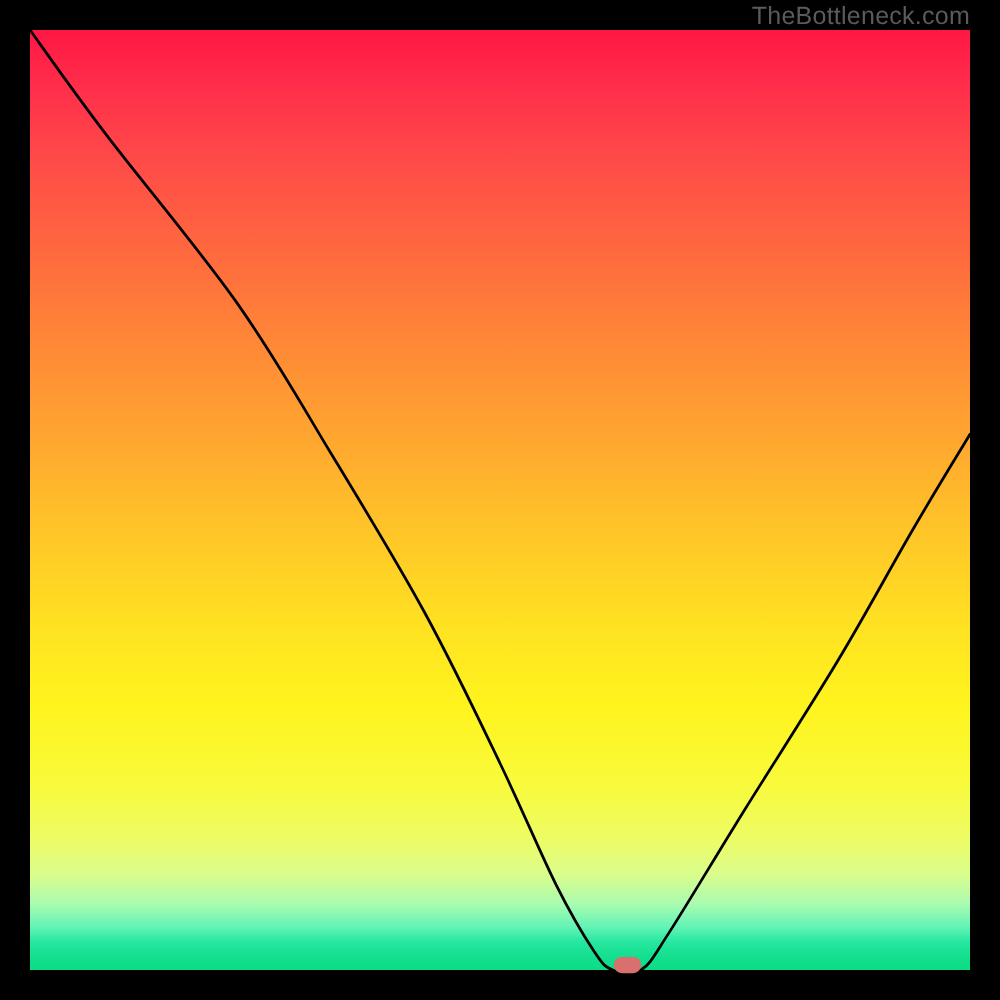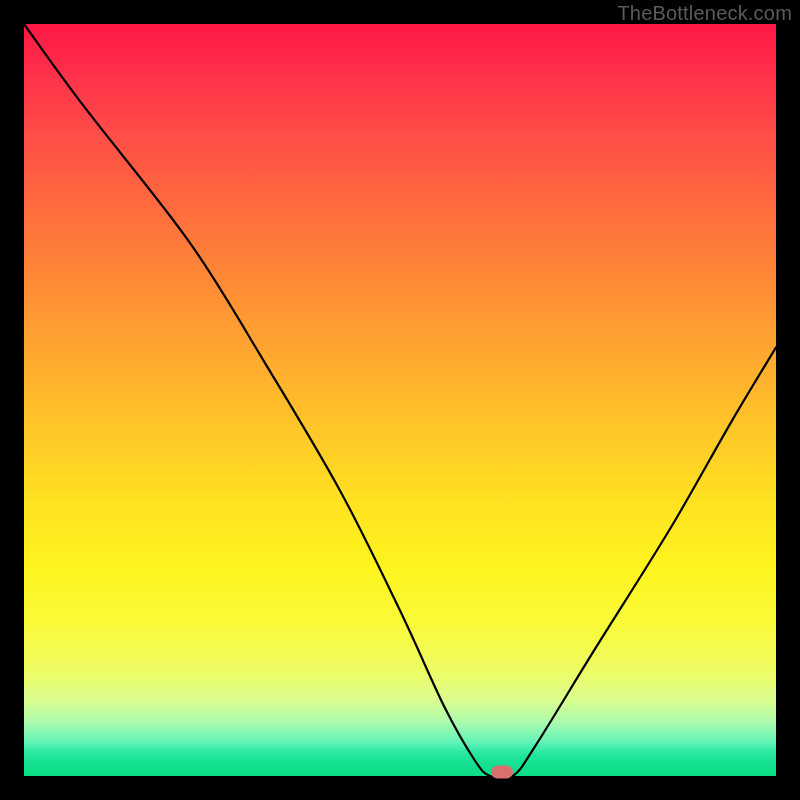--- a/index.html
+++ b/index.html
@@ -56,21 +56,21 @@
     width: 22px;
     height: 13px;
     border-radius: 7px;
     background: #d9706e;
     transform: translate(-50%, -50%);
     pointer-events: none;
   }
   .watermark {
     position: absolute;
     top: 2px;
-    right: 8px;
+    right: 24px;
     color: #5b5b5b;
     font-size: 20px;
     letter-spacing: 0.2px;
     font-weight: 500;
     user-select: none;
   }
 </style>
 </head>
 <body>
 

